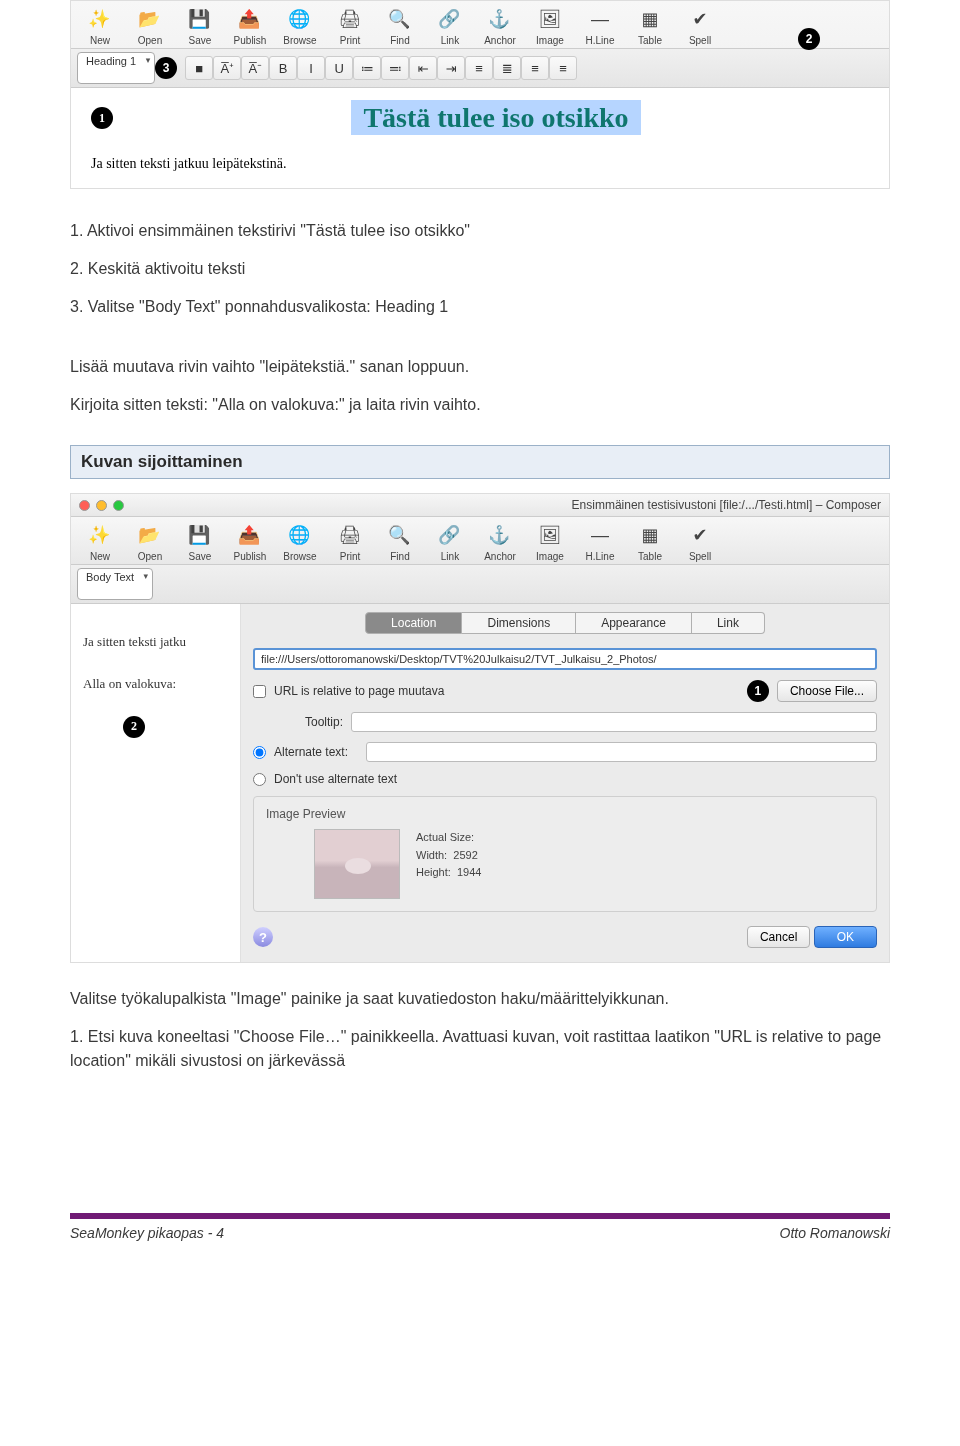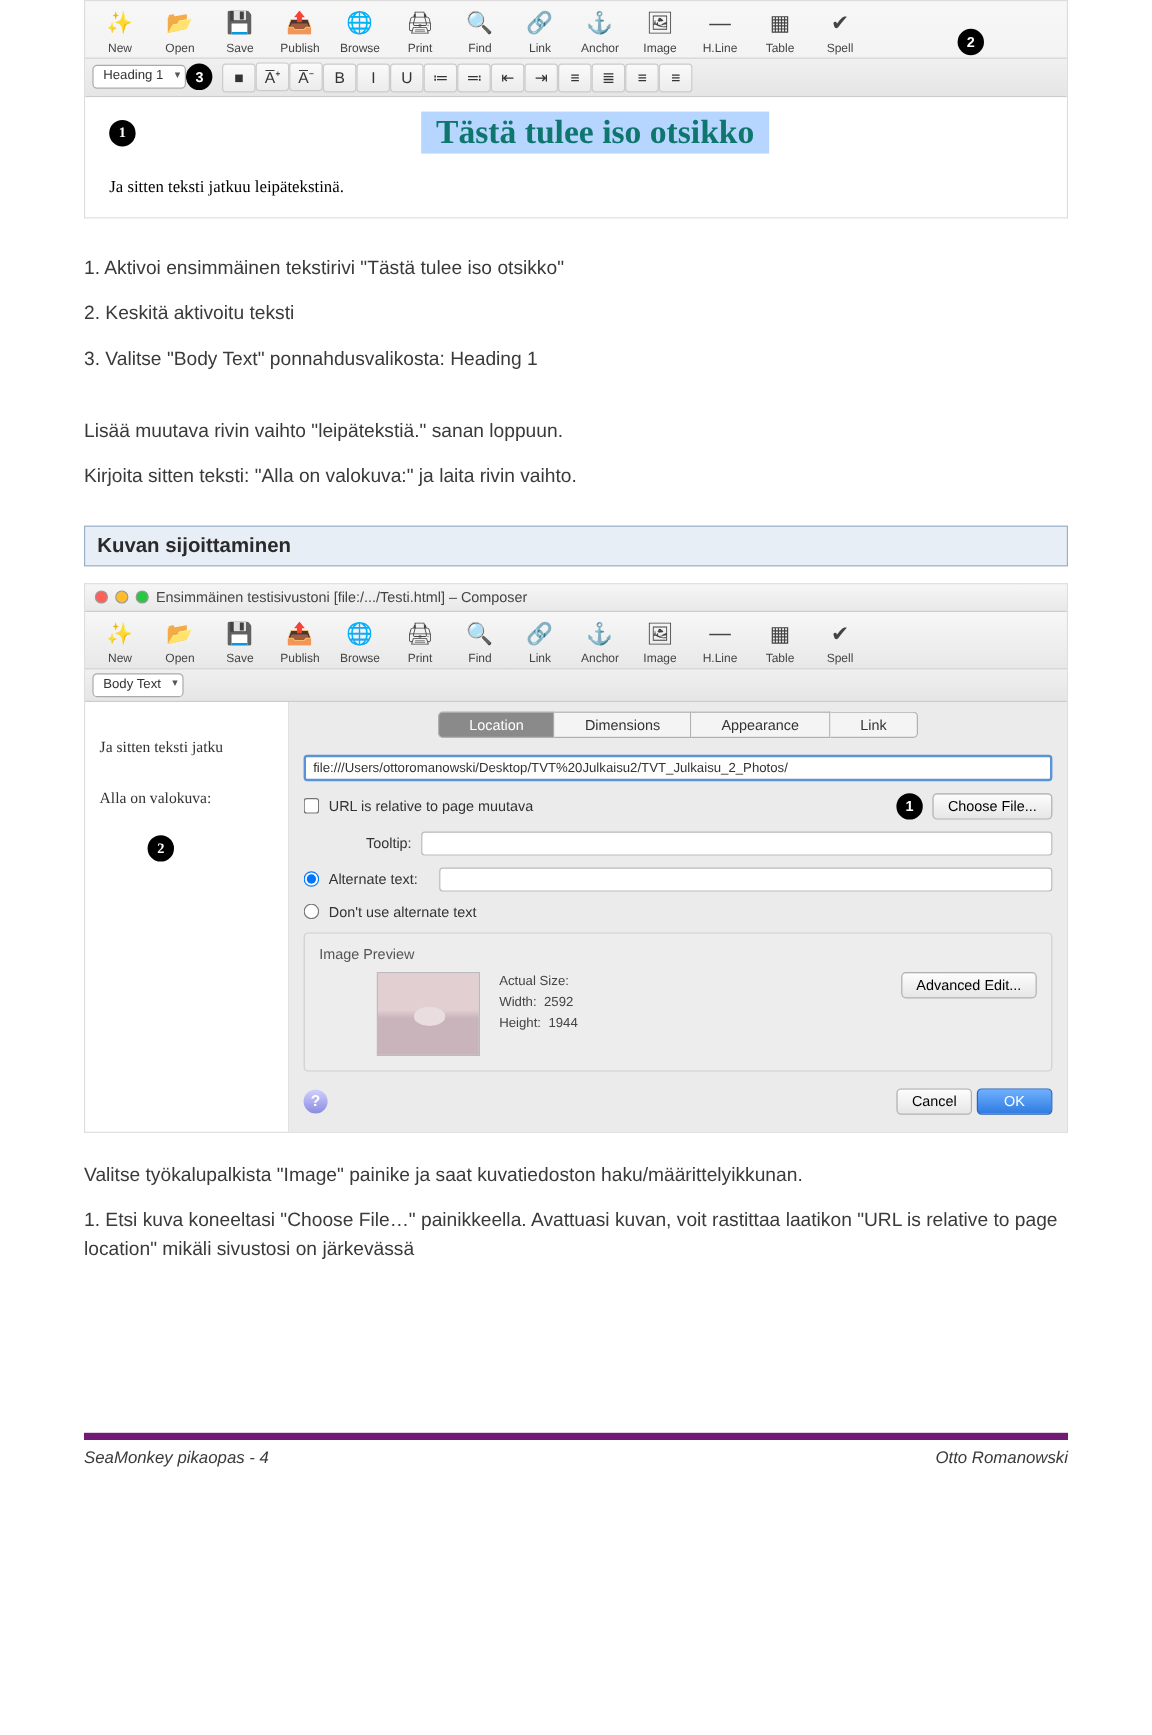--- a/index.html
+++ b/index.html
@@ -42,21 +42,21 @@
     align-items: center;
     padding: 3px 6px;
     gap: 8px;
     background: linear-gradient(#f0f0f0,#e5e5e5);
     border-bottom: 1px solid #ccc;
   }
   .selectbox {
     background: #fff;
     border: 1px solid #aaa;
     border-radius: 4px;
-    padding: 2px 18px 4px 8px;
+    padding: 2px 18px 16px 8px;
     font-size: 11px;
     position: relative;
   }
   .selectbox::after {
     content: '▾'; position: absolute; right: 4px; top: 2px; font-size: 9px; color: #555;
   }
   .marker {
     display: inline-flex; align-items: center; justify-content: center;
     width: 22px; height: 22px; border-radius: 50%;
     background: #000; color: #fff; font-size: 12px; font-weight: bold;
@@ -256,21 +256,21 @@
 <p class="para" style="margin-top:36px;">Lisää muutava rivin vaihto "leipätekstiä." sanan loppuun.</p>
 <p class="para">Kirjoita sitten teksti: "Alla on valokuva:" ja laita rivin vaihto.</p>
 
 <div class="section-title">Kuvan sijoittaminen</div>
 
 <div class="shot2">
   <div class="wintitle">
     <span class="tl r"></span>
     <span class="tl y"></span>
     <span class="tl g"></span>
-    <span style="flex:1; text-align:left;">Ensimmäinen testisivustoni [file:/.../Testi.html] – Composer</span>
+    <span style="flex:1; text-align:right;">Ensimmäinen testisivustoni [file:/.../Testi.html] – Composer</span>
   </div>
   <div class="tbar" id="tbar2">
         <div class="tbtn"><div class="ic">✨</div><span>New</span></div>
         <div class="tbtn"><div class="ic">📂</div><span>Open</span></div>
         <div class="tbtn"><div class="ic">💾</div><span>Save</span></div>
         <div class="tbtn"><div class="ic">📤</div><span>Publish</span></div>
         <div class="tbtn"><div class="ic">🌐</div><span>Browse</span></div>
         <div class="tbtn"><div class="ic">🖨</div><span>Print</span></div>
         <div class="tbtn"><div class="ic">🔍</div><span>Find</span></div>
         <div class="tbtn"><div class="ic">🔗</div><span>Link</span></div>
@@ -318,23 +318,20 @@
       </div>
       <div class="fieldset">
         <div class="legend">Image Preview</div>
         <div class="previewbox">
           <div class="thumb"></div>
           <div class="szinfo">
             <div>Actual Size:</div>
             <div><span>Width:</span>&nbsp;&nbsp;<span>2592</span></div>
             <div><span>Height:</span>&nbsp;&nbsp;<span>1944</span></div>
           </div>
-          <div style="flex:1; display:flex; align-items:flex-end; justify-content:flex-end;">
-            <button class="btn">Advanced Edit...</button>
-          </div>
         </div>
       </div>
       <div class="dlgfoot">
         <span class="helpq">?</span>
         <div>
           <button class="btn">Cancel</button>
           <button class="btn primary">OK</button>
         </div>
       </div>
     </div>

